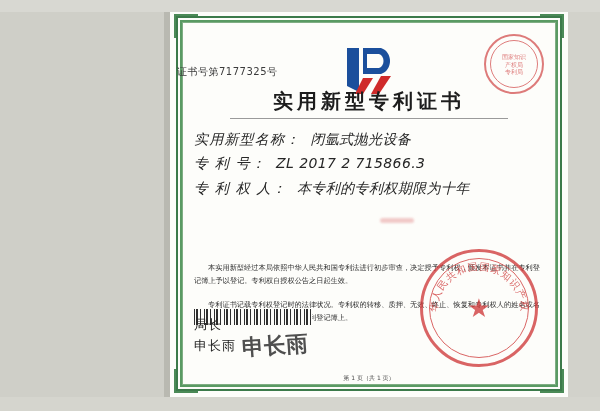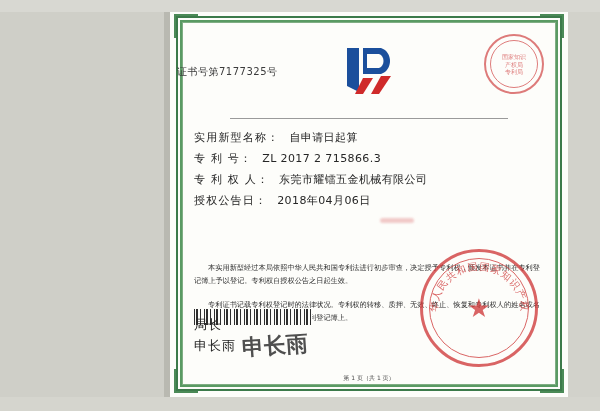--- a/index.html
+++ b/index.html
@@ -57,21 +57,21 @@
     position:absolute;left:0;right:0;top:76px;
     text-align:center;
     font-family:"DejaVu Serif","Liberation Serif",serif;
     font-size:20px;font-weight:bold;color:#1d1d1d;letter-spacing:4px;
   }
   .title-rule{
     position:absolute;left:60px;right:60px;top:106px;height:1px;background:#9a9a9a;
   }
   .fields{
     position:absolute;left:24px;top:120px;right:30px;
-    font-size:11px;color:#262626;line-height:1.1;
+    font-size:14px;color:#262626;line-height:1.1;font-style:italic;
   }
   .field{display:flex;align-items:baseline;margin-bottom:9px;}
   .field .lbl{letter-spacing:1.2px;white-space:nowrap;}
   .field .val{margin-left:10px;letter-spacing:.4px;}
   .body-text{
     position:absolute;left:24px;right:28px;top:238px;
     font-size:7.2px;color:#2b2b2b;line-height:1.75;text-align:justify;
   }
   .body-text p{margin:12px 0 5px 0;text-indent:14px;}
   .sign-block{
@@ -148,38 +148,35 @@
     <div class="cert-no">证书号第7177325号</div>
 
     <svg class="logo" viewBox="0 0 64 56">
       <path d="M10 6 L22 6 L22 50 L10 44 Z" fill="#1b4f9c"></path>
       <path d="M26 6 L44 6 C56 10 56 28 44 32 L26 32 Z" fill="#1b4f9c"></path>
       <path d="M30 12 L42 12 C48 14 48 24 42 26 L30 26 Z" fill="#fdfdfa"></path>
       <path d="M44 34 L54 34 L42 52 L34 52 Z" fill="#cf2a2a"></path>
       <path d="M26 36 L36 36 L26 52 L18 52 Z" fill="#cf2a2a"></path>
     </svg>
 
+    <div class="title">实用新型专利证书</div>
     <div class="title-rule"></div>
 
     <div class="fields">
       <div class="field">
         <span class="lbl">实用新型名称：</span>
-        <span class="val">自申请日起算</span>
+        <span class="val">闭氩式抛光设备</span>
       </div>
       <div class="field">
         <span class="lbl">专 利 号：</span>
         <span class="val">ZL 2017 2 715866.3</span>
       </div>
       <div class="field">
         <span class="lbl">专 利 权 人：</span>
-        <span class="val">东莞市耀镭五金机械有限公司</span>
-      </div>
-      <div class="field">
-        <span class="lbl">授权公告日：</span>
-        <span class="val">2018年04月06日</span>
+        <span class="val">本专利的专利权期限为十年</span>
       </div>
     </div>
 
     <div class="smudge"></div>
 
     <div class="body-text">
       <p>本实用新型经过本局依照中华人民共和国专利法进行初步审查，决定授予专利权，颁发本证书并在专利登记簿上予以登记。专利权自授权公告之日起生效。</p>
       <p>专利证书记载专利权登记时的法律状况。专利权的转移、质押、无效、终止、恢复和专利权人的姓名或名称、国籍、地址变更等事项记载在专利登记簿上。</p>
     </div>
 

